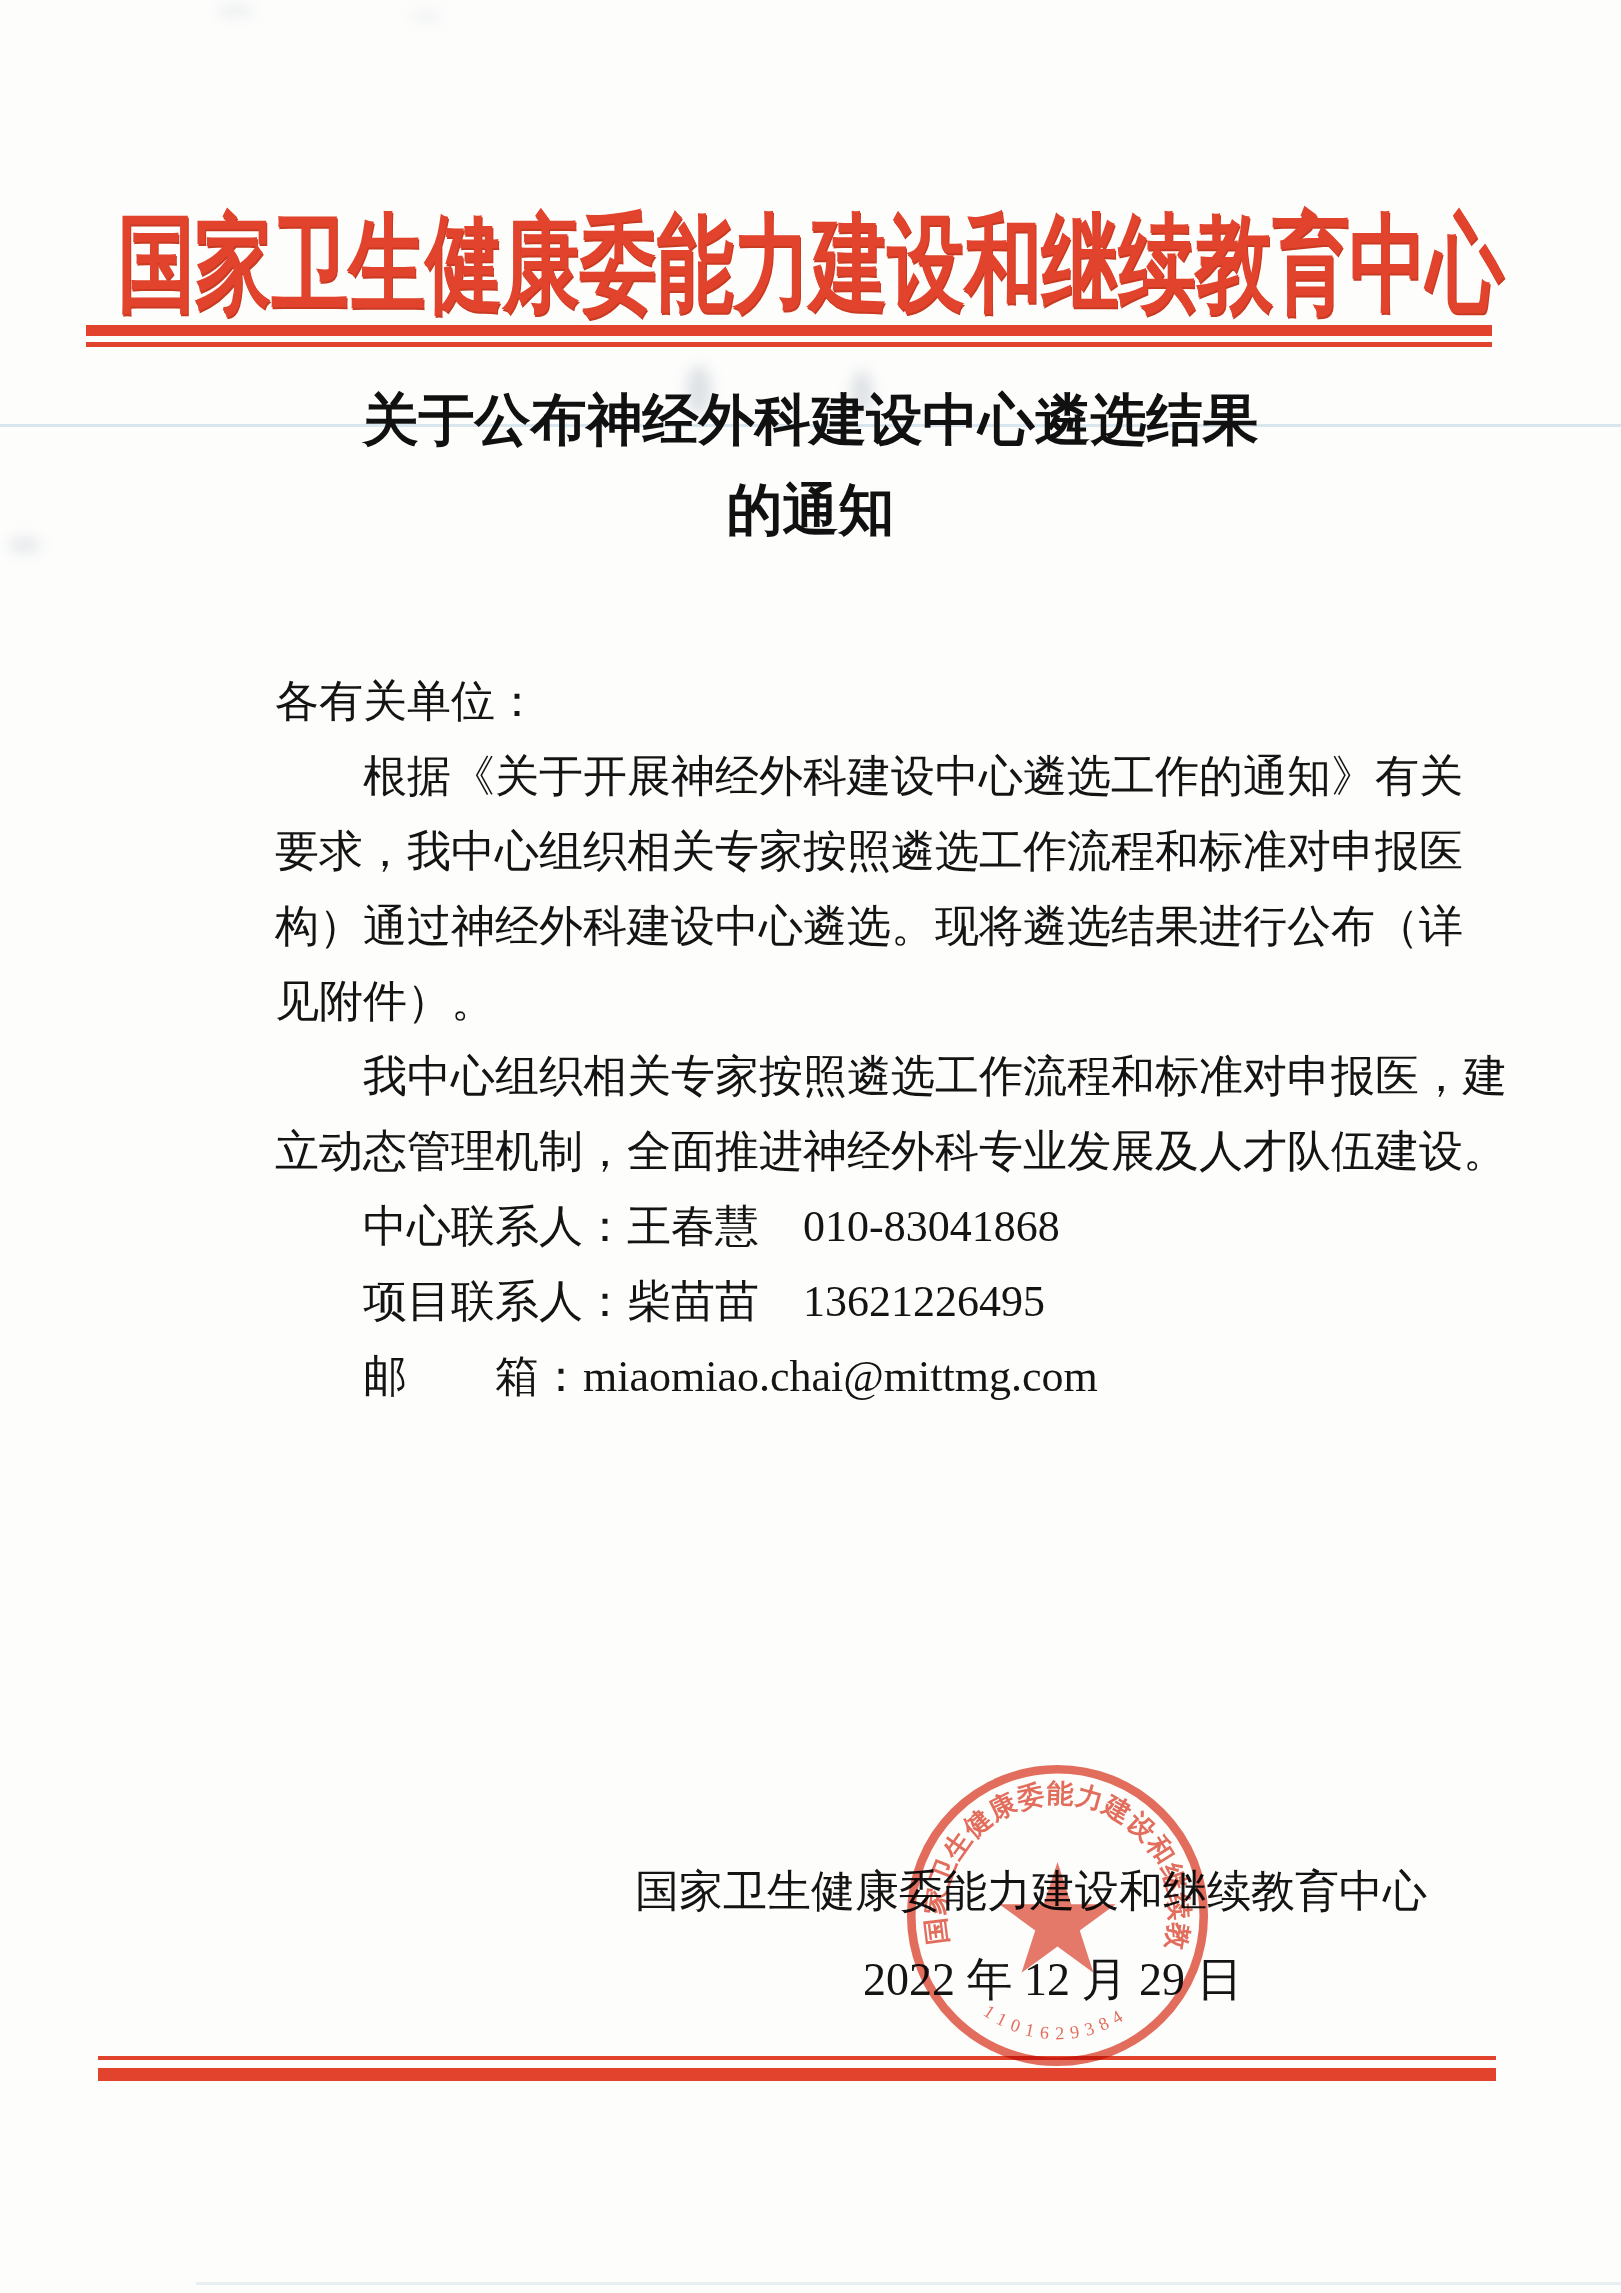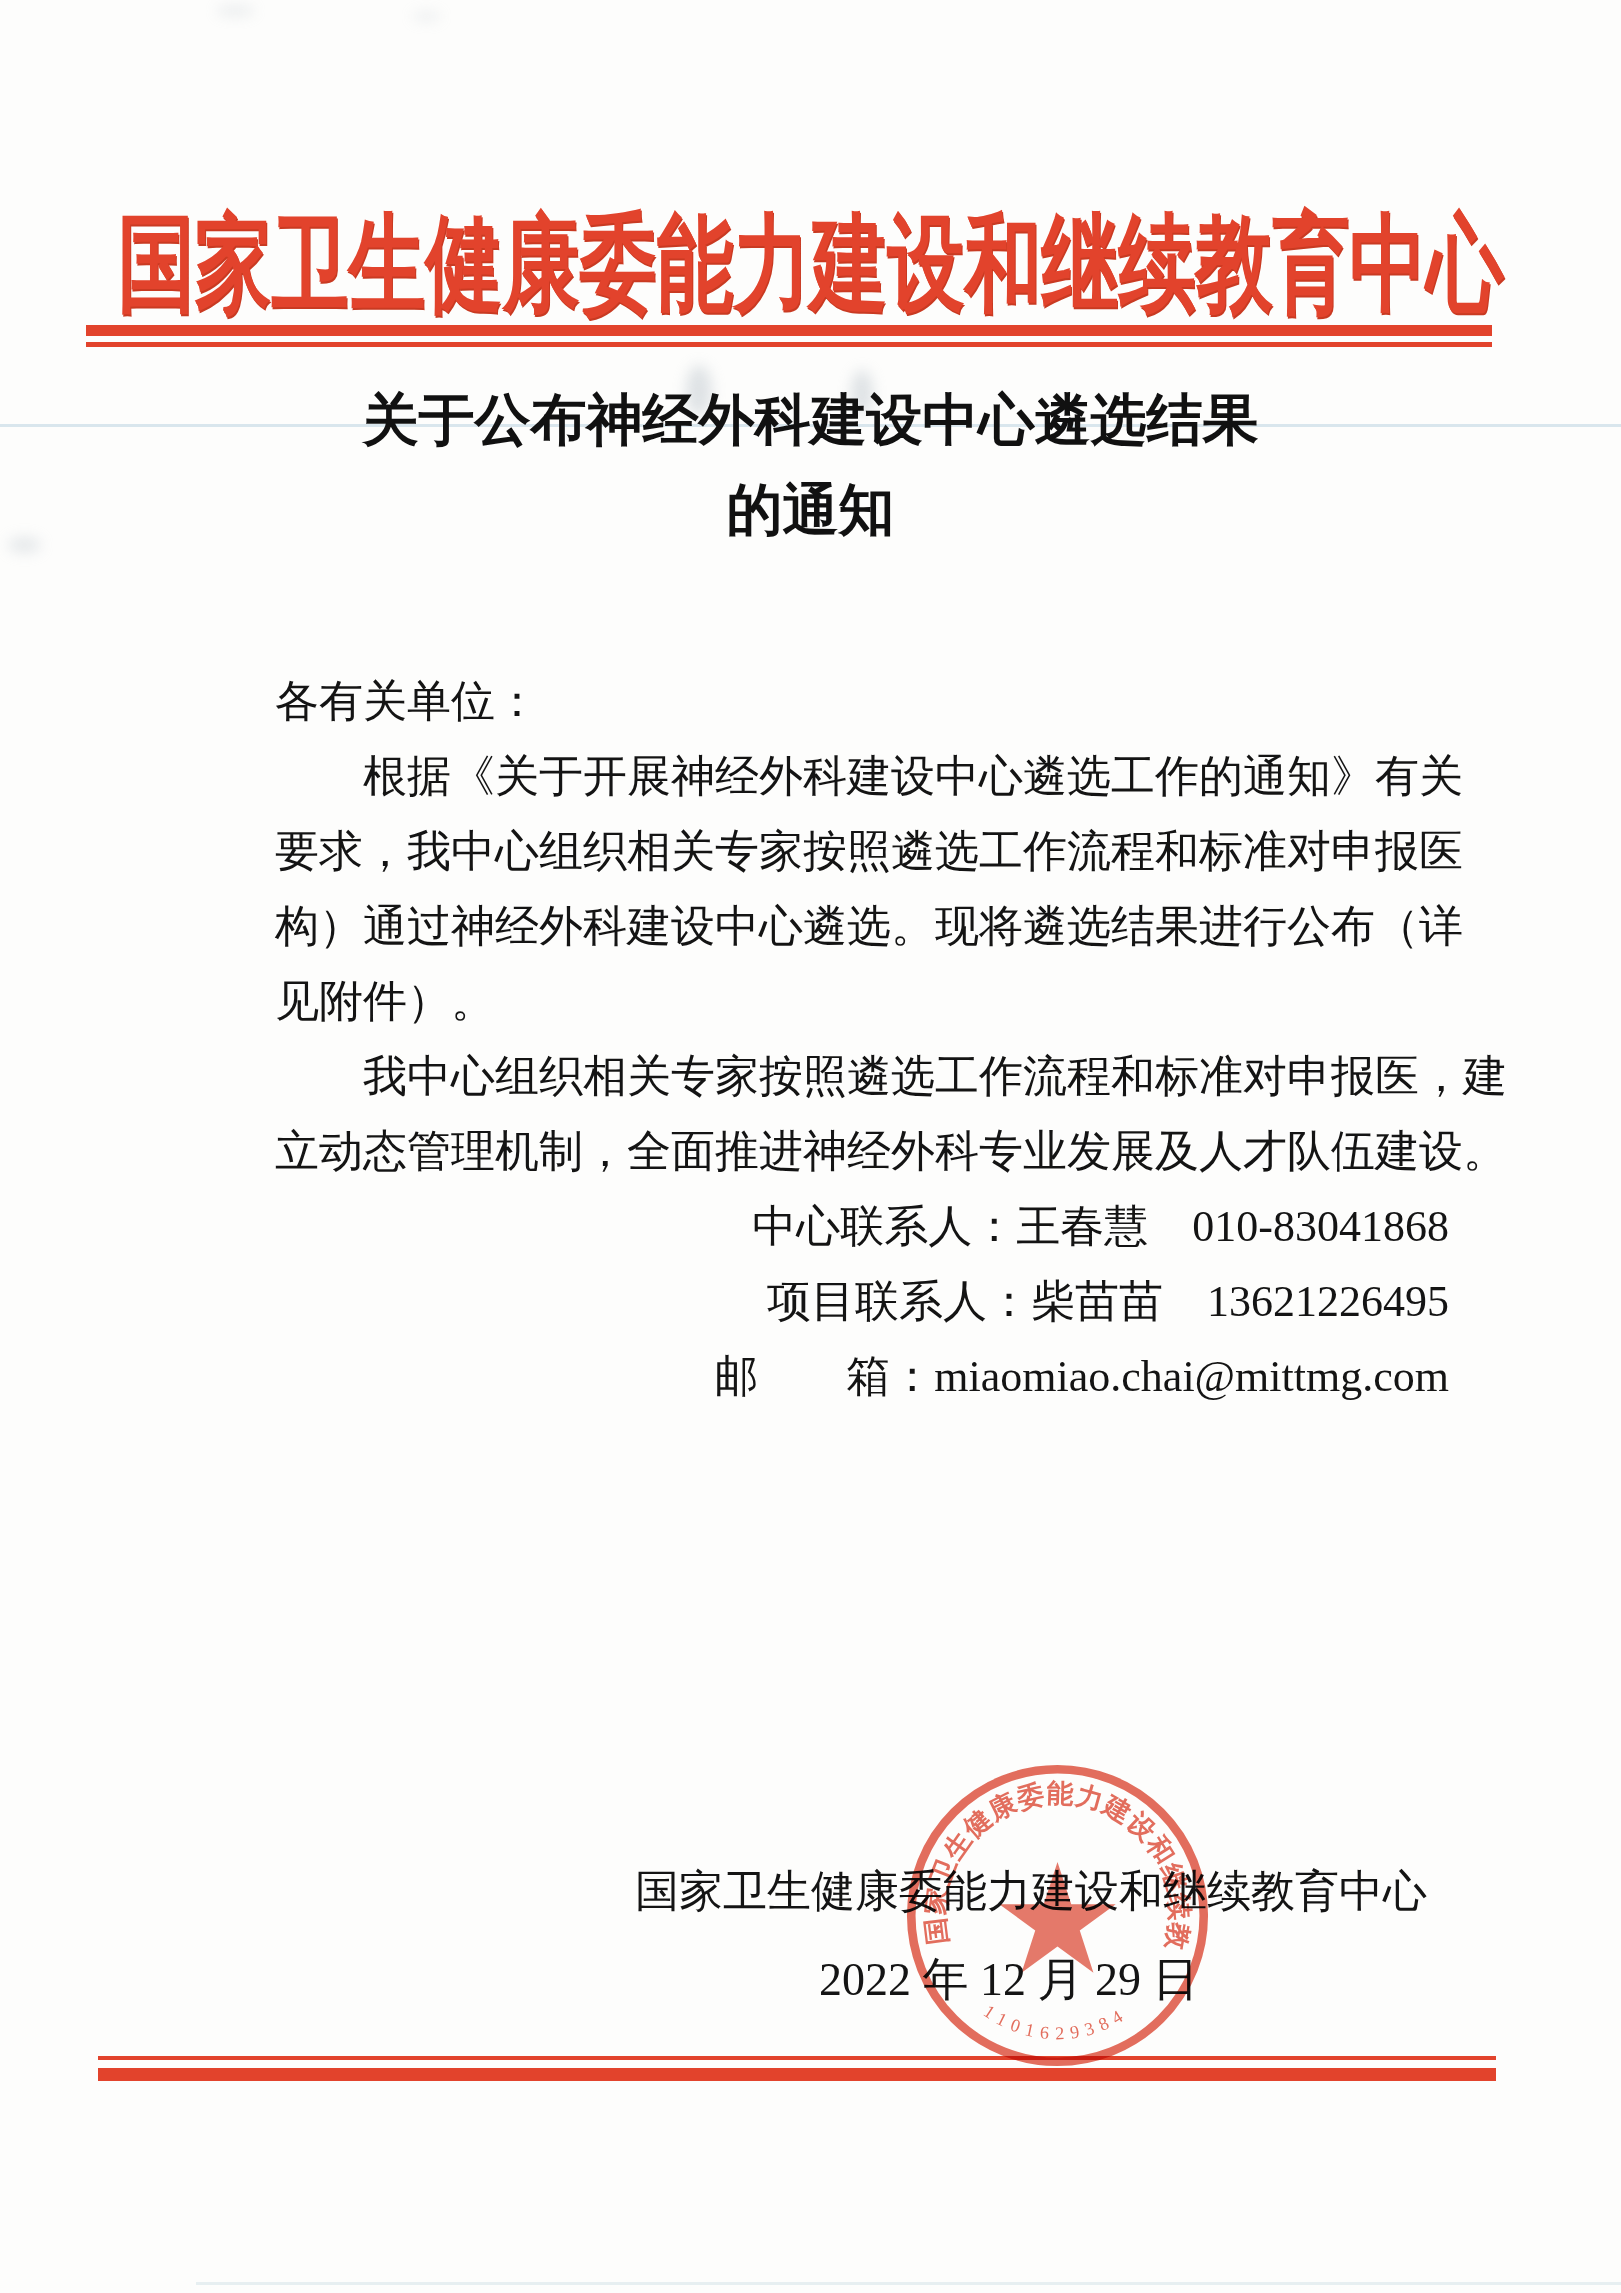--- a/index.html
+++ b/index.html
@@ -44,27 +44,27 @@
   .title1{top:390px;}
   .title2{top:480px;}
 
   
   .body-block{
     top:664px;left:263px;width:1186px;
     font-size:44px;line-height:75px;
     white-space:nowrap;color:#141414;
   }
   .line{white-space:nowrap;margin-left:12px;}
-  .indent{padding-left:88px;text-align:right;}
+  .indent{padding-left:88px;}
   .indent-att2{padding-left:222px;}
   .spacer{height:60px;}
 
   
   .sig-org{top:1862px;left:635px;font-size:44px;white-space:nowrap;color:#141414;}
-  .sig-date{top:1949px;left:819px;font-size:46px;white-space:nowrap;color:#141414;}
+  .sig-date{top:1949px;left:863px;font-size:46px;white-space:nowrap;color:#141414;}
 
   
   .rule-thin-bottom{top:2056px;left:98px;width:1398px;height:3.9px;}
   .rule-thick-bottom{top:2068px;left:98px;width:1398px;height:12.7px;}
 
   
   .seal{
     top:1753px;left:895px;width:325px;height:325px;
     opacity:.8;
     mix-blend-mode:multiply;

